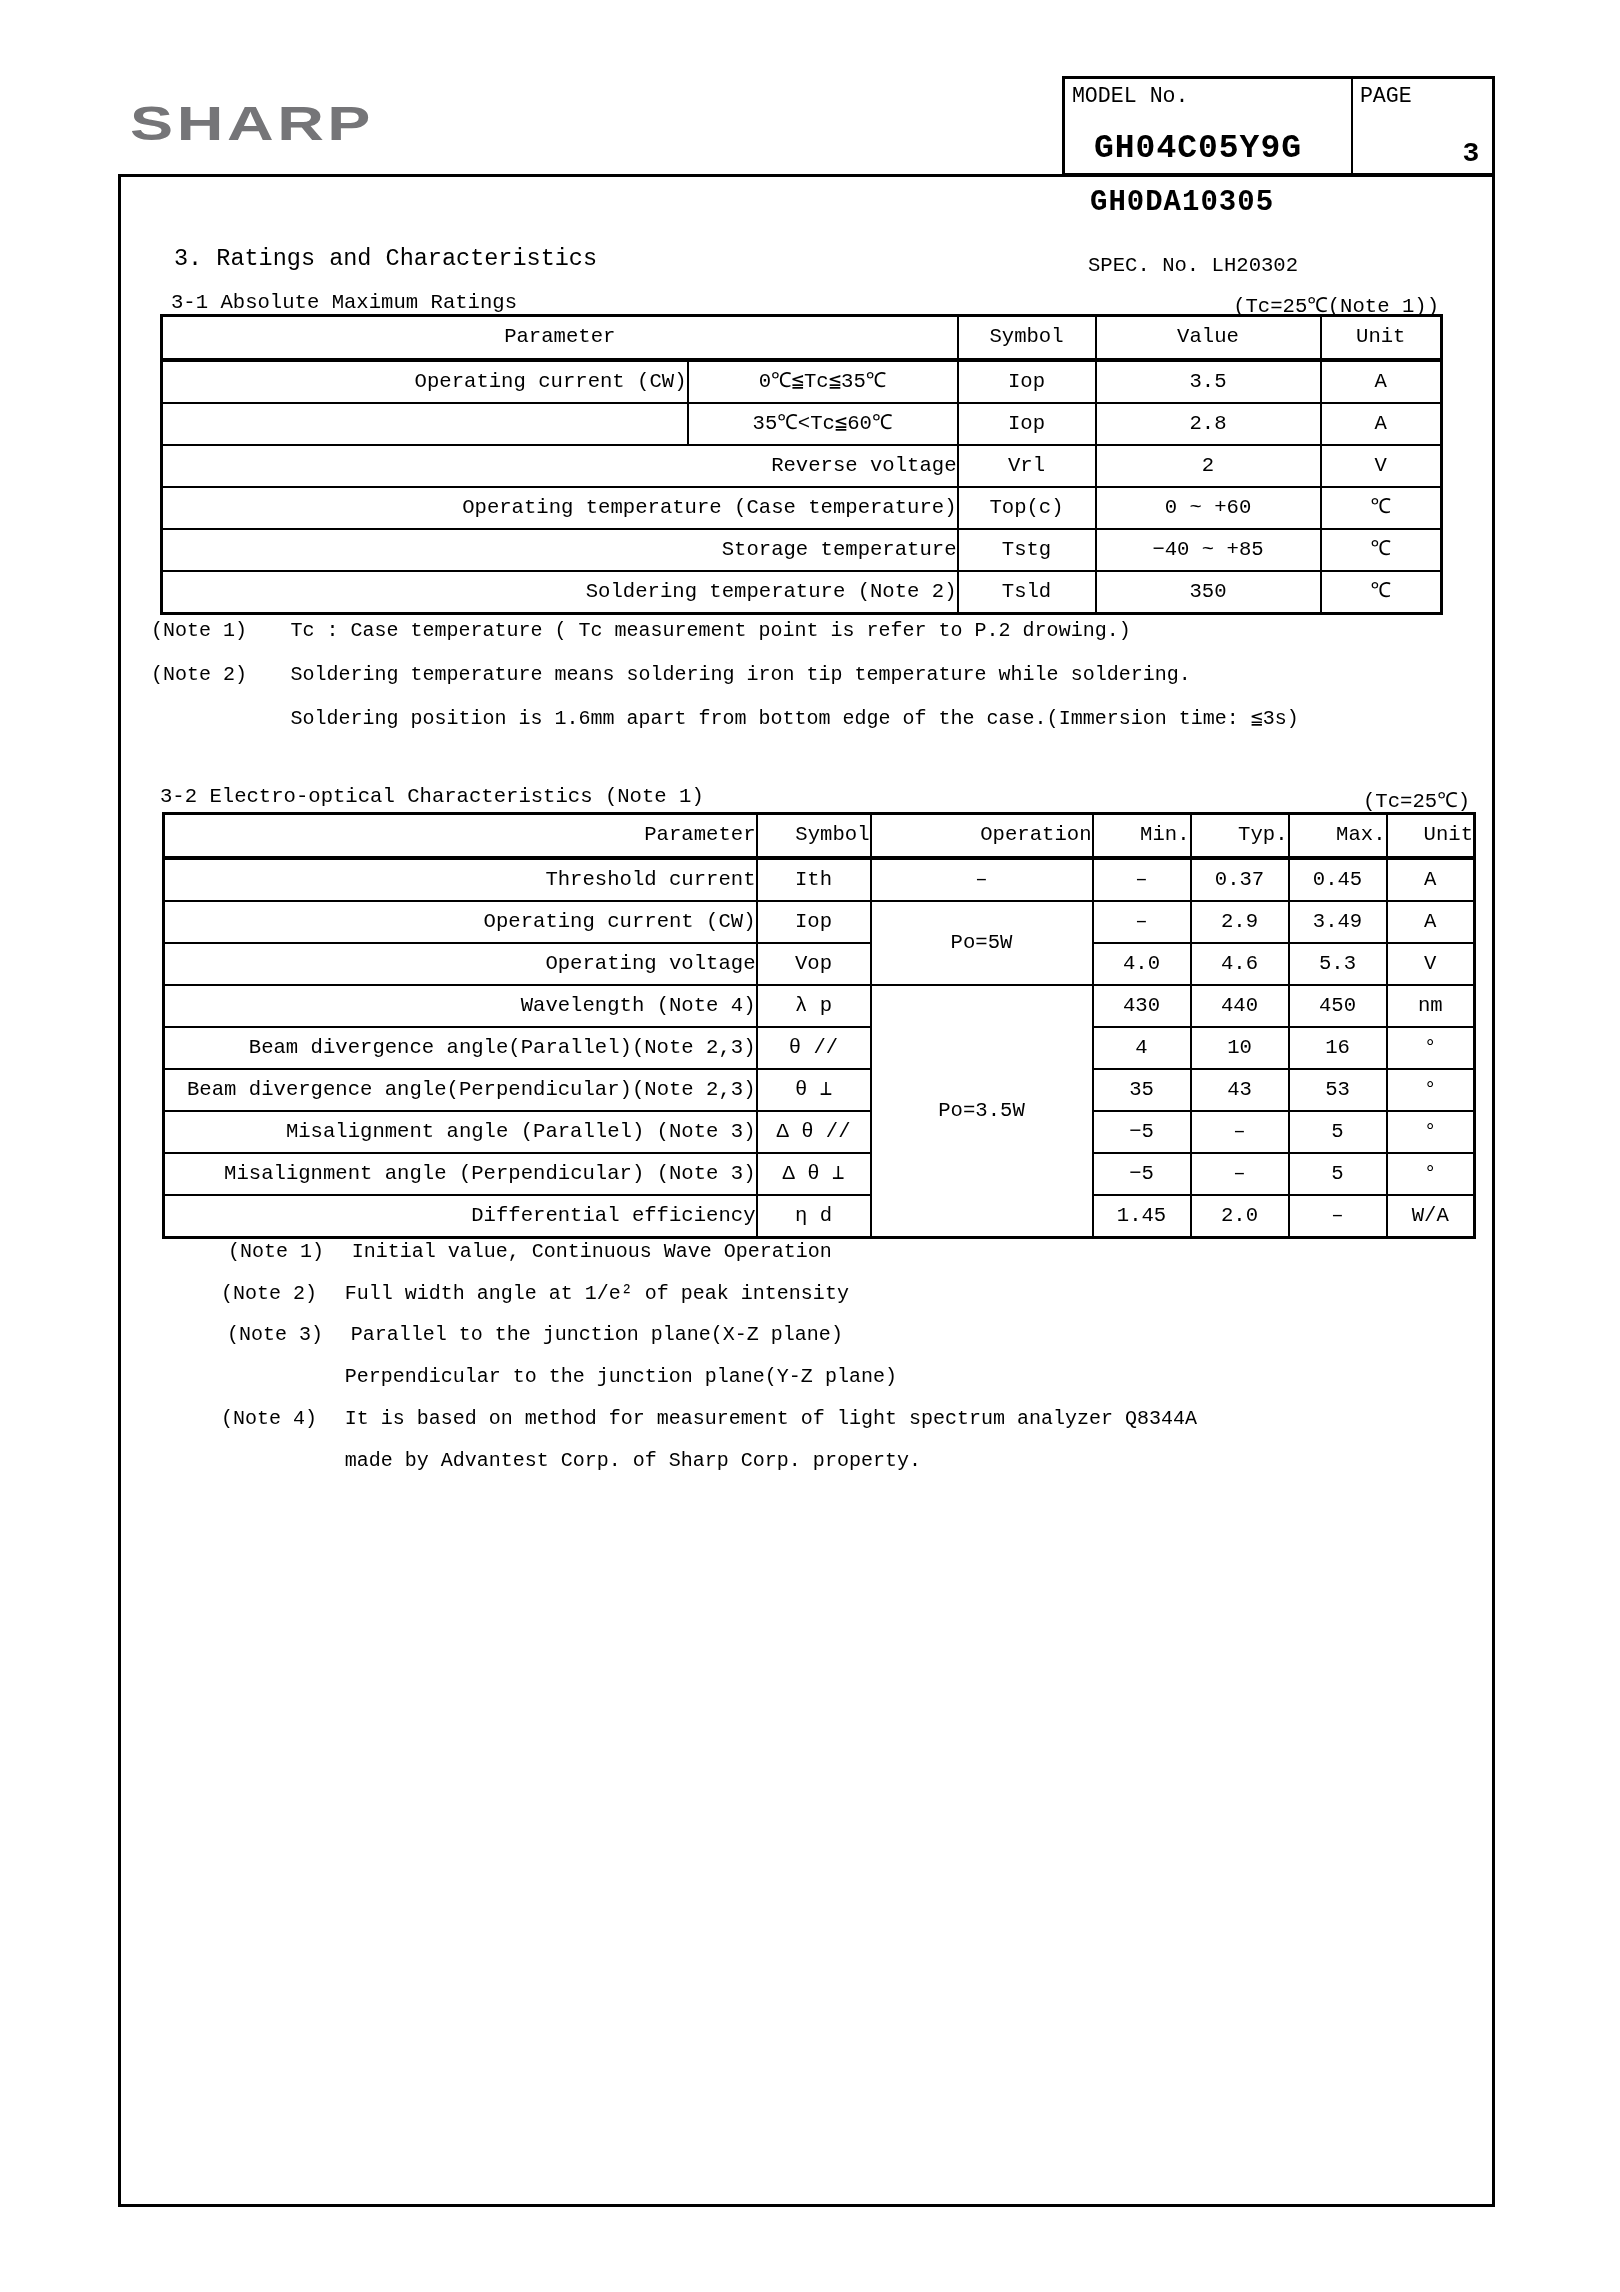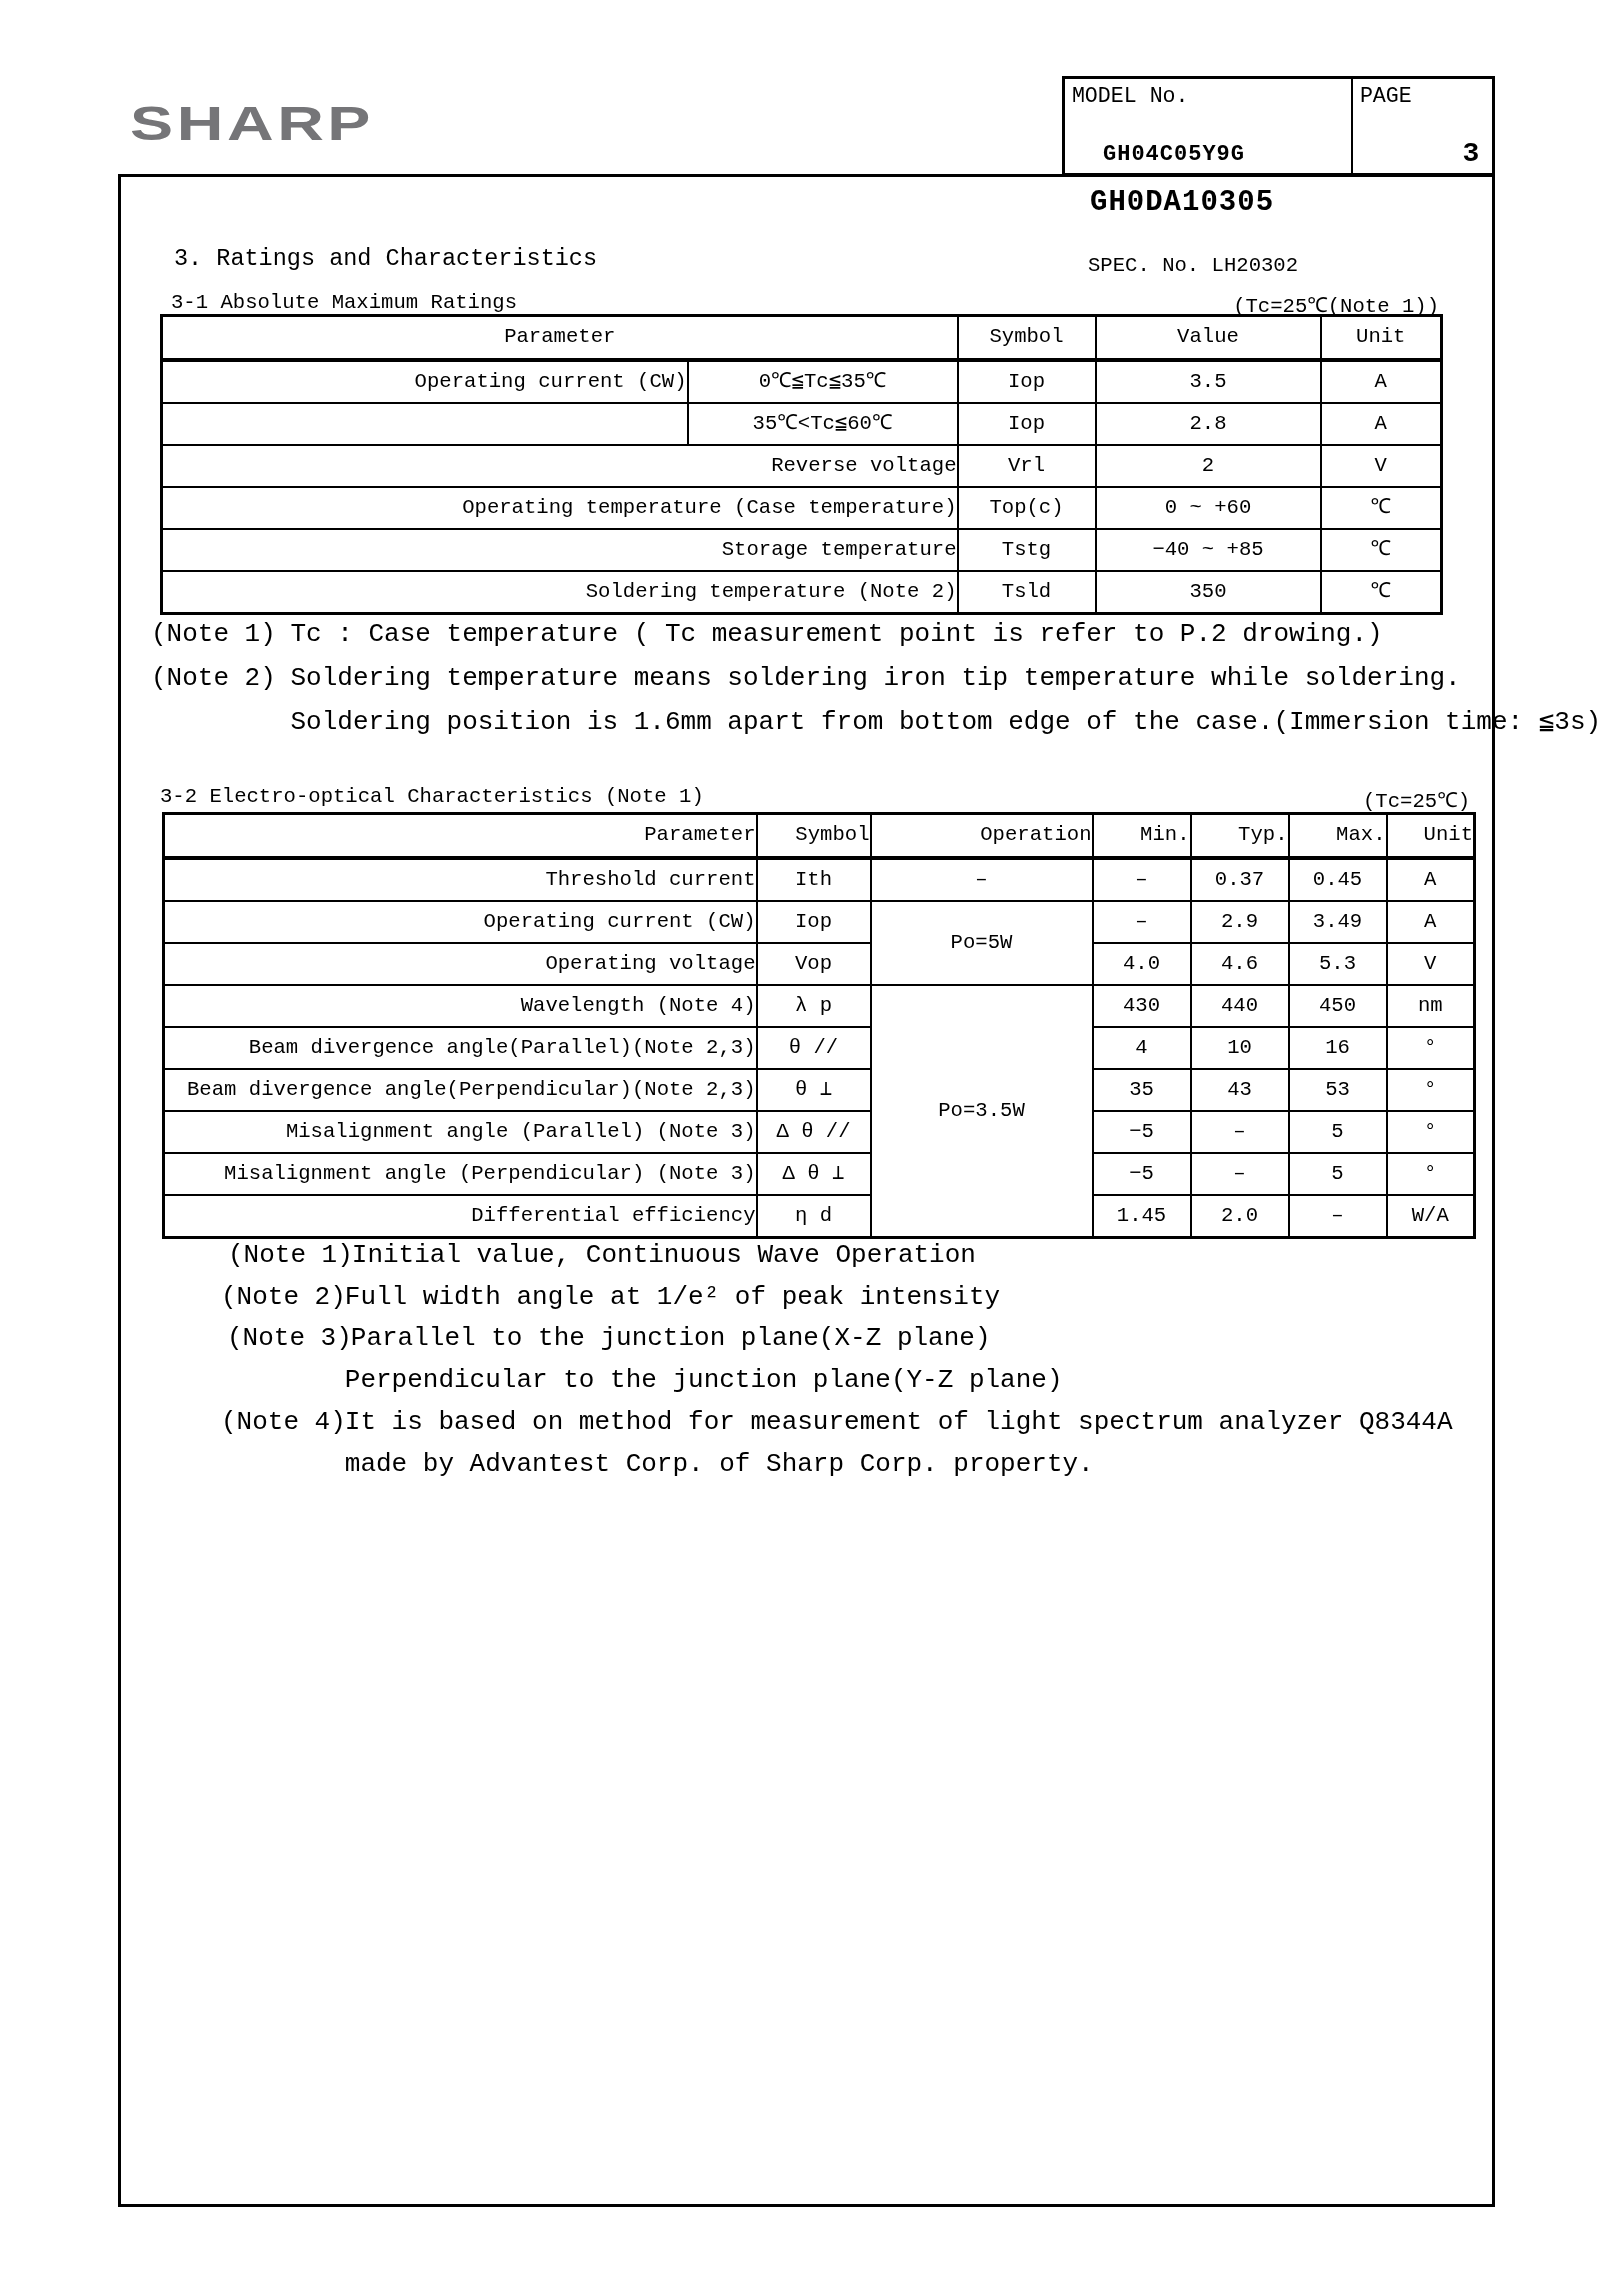--- a/index.html
+++ b/index.html
@@ -25,21 +25,21 @@
   }
 
   
   .model-box {
     position:absolute; left:1062px; top:76px; width:427px; height:94px;
     border:3.9px solid #000; background:#fff; display:flex;
   }
   .model-cell { position:relative; width:286px; border-right:2.9px solid #000; }
   .page-cell  { position:relative; flex:1; }
   .lbl-sm { position:absolute; top:4.9px; left:6.9px; font-size:21.6px; }
-  .model-no { position:absolute; bottom:5.9px; left:38px; font-size:22px; font-weight:bold; letter-spacing:1px; }
+  .model-no { position:absolute; bottom:5.9px; left:29px; font-size:33px; font-weight:bold; letter-spacing:1px; }
   .page-no  { position:absolute; bottom:3.9px; right:12.7px; font-size:28px; font-weight:bold; }
 
   .doc-code { left:1090px; top:186px; font-size:29px; font-weight:bold; letter-spacing:1px; }
   .sec-title { left:174px; top:245px; font-size:23.5px; }
   .spec-no   { left:1088px; top:254px; font-size:20.6px; }
   .t1-caption { left:171px; top:291px; font-size:20.6px; }
   .t1-cond    { right:181px; top:290px; font-size:20.6px; }
   .t2-caption { left:160px; top:785px; font-size:20.6px; }
   .t2-cond    { right:150px; top:785px; font-size:20.6px; }
 
@@ -51,21 +51,21 @@
     font-size:20.6px; font-weight:normal; line-height:1.1;
     white-space:nowrap; overflow:hidden;
   }
   .tbl thead th { height:41px; border-bottom:4.9px solid #000; }
   .t1 { left:160px; top:314px; width:1280px; }
   .t2 { left:162px; top:812px; width:1310px; }
   .left { text-align:right; padding-left:8.8px; }
   .ctr  { text-align:center; }
 
   
-  .note-line { position:absolute; font-size:26px; white-space:nowrap; }
+  .note-line { position:absolute; font-size:20px; white-space:nowrap; }
   .note-label { display:inline-block; width:114px; }
   .note-text  { display:inline-block; margin-left:25.5px; }
   .note-line.t2n .note-text { margin-left:9.8px; }
 </style>
 </head>
 <body>
 
 <div class="page">
 
   <div class="logo">SHARP</div>

